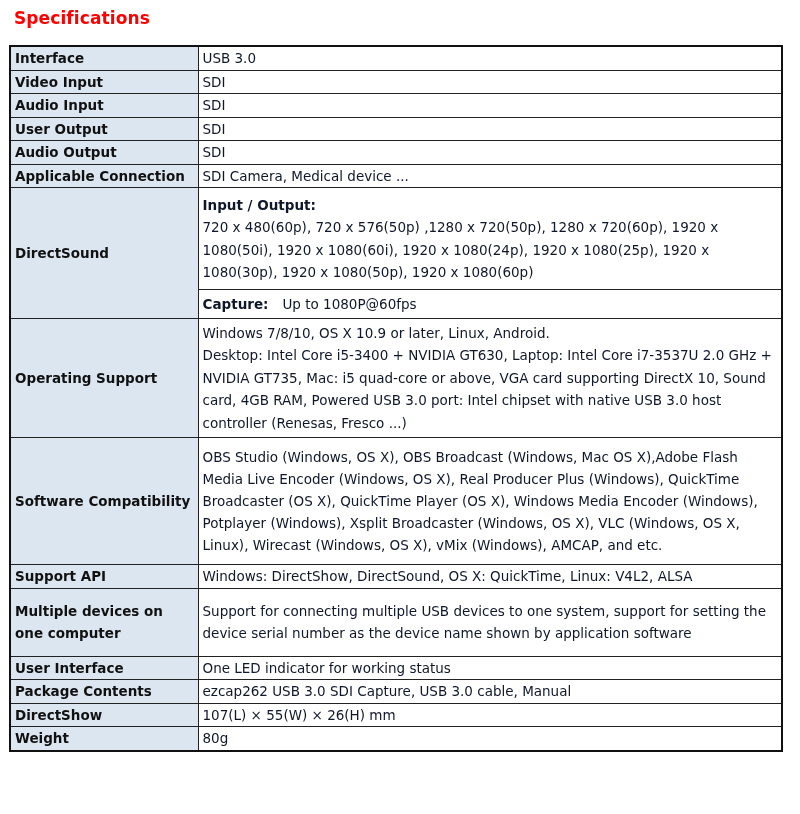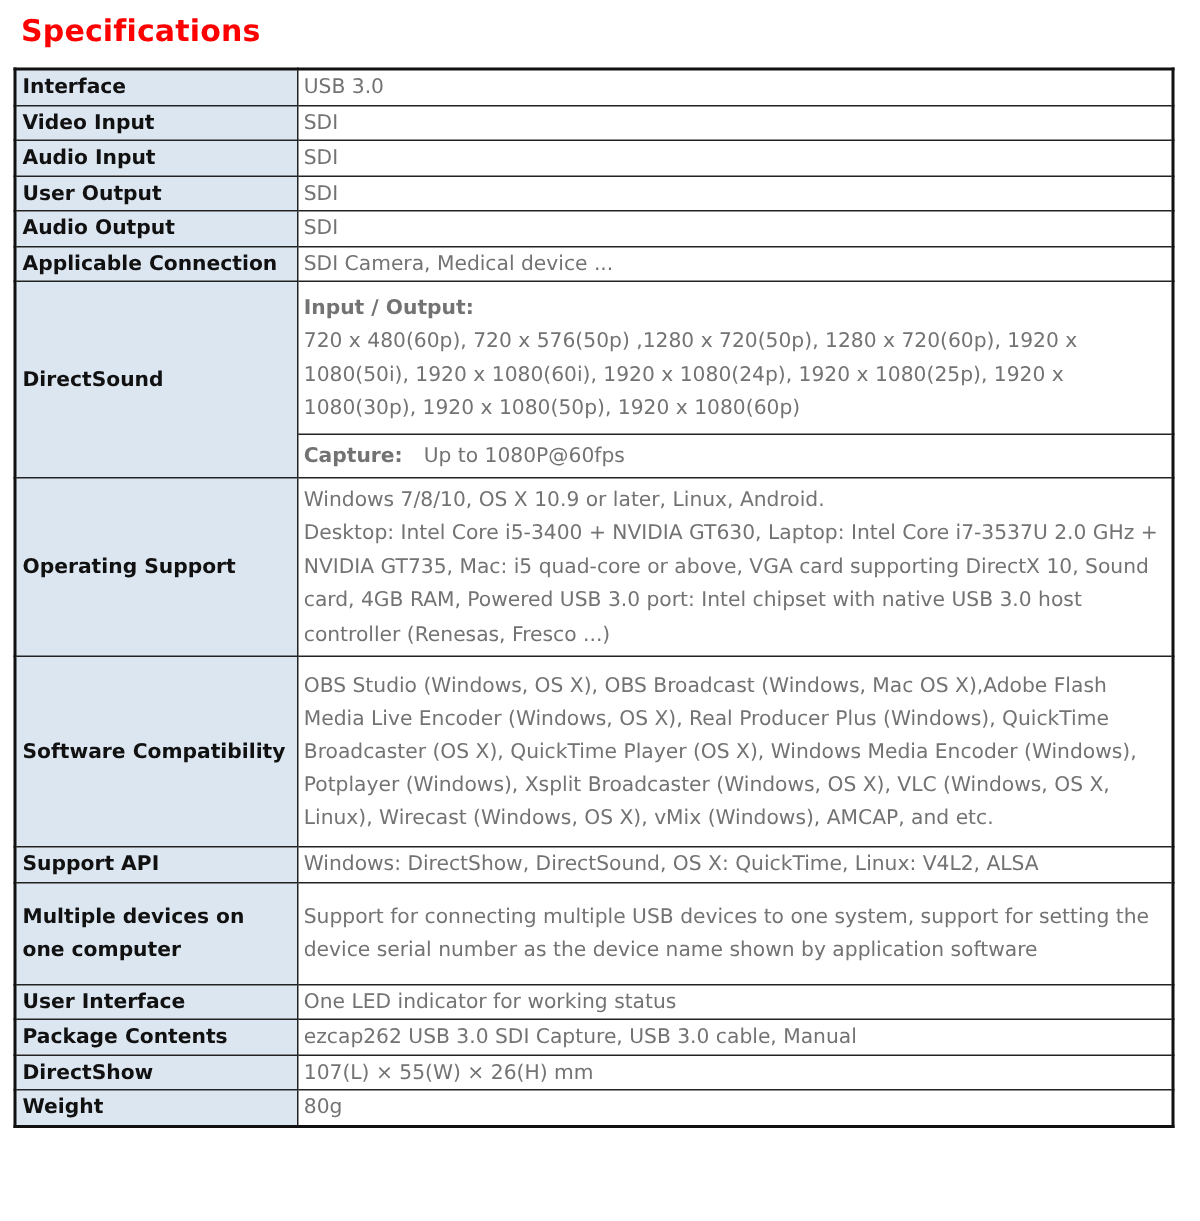--- a/index.html
+++ b/index.html
@@ -13,21 +13,21 @@
       position: relative;
       overflow: hidden;
       font-family: "DejaVu Sans", sans-serif;
       color: #111111;
     }
     .page-title {
       position: absolute;
       left: 14px;
       top: 8px;
       margin: 0;
-      font-size: 20px;
+      font-size: 17px;
       font-weight: bold;
       color: #ff0000;
       letter-spacing: 0.1px;
     }
     table.spec {
       position: absolute;
       left: 9px;
       top: 45px;
       width: 772px;
       border-collapse: collapse;
@@ -49,21 +49,21 @@
       font-weight: bold;
       color: #111111;
       white-space: nowrap;
     }
     table.spec td.label.wrap {
       white-space: normal;
       line-height: 22px;
     }
     table.spec td.value {
       background: #ffffff;
-      color: #737373;
+      color: #0f172a;
     }
     tr.h26 td { height: 22px; }
     tr.res-main td.value { height: 95px; padding-top: 3px; padding-bottom: 3px; }
     tr.res-cap td.value { height: 28px; }
     tr.os td.value { height: 118px; }
     tr.sw td.value { height: 126px; line-height: 22px; }
     tr.multi td { height: 67px; }
     .sub-strong { font-weight: bold; }
     .cap-label { font-weight: bold; margin-right: 14px; }
   </style>

